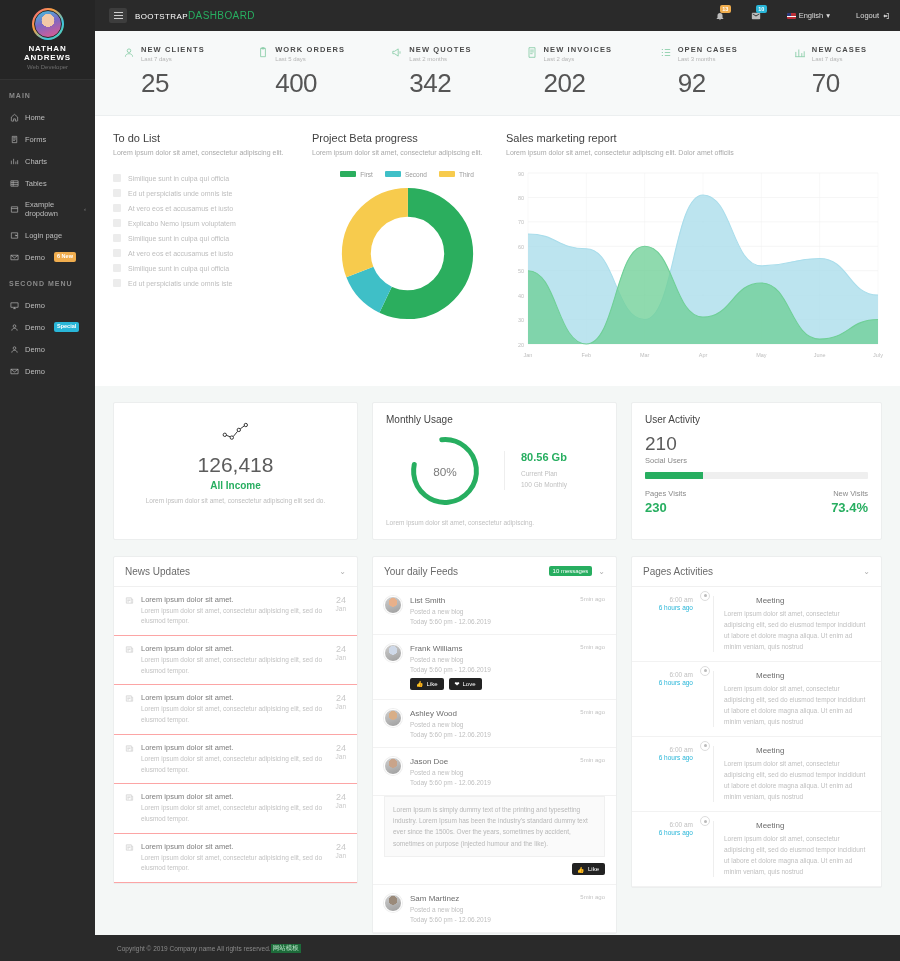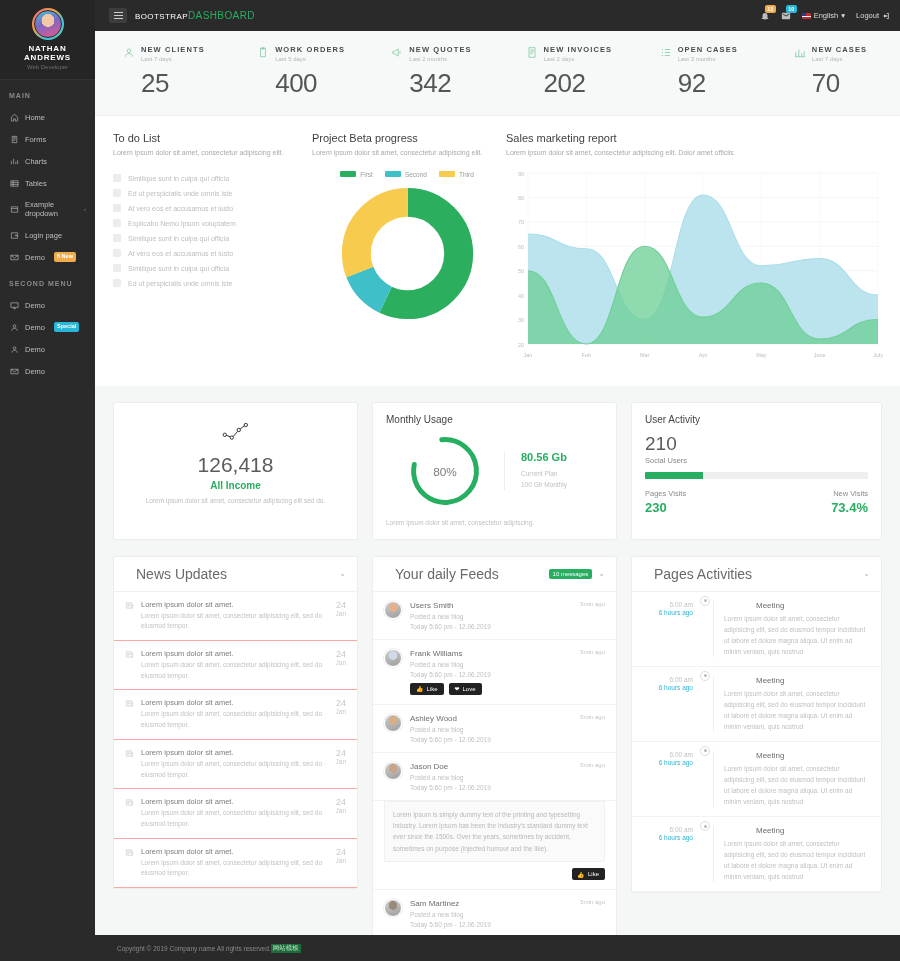--- a/index.html
+++ b/index.html
@@ -63,21 +63,21 @@
   }
   .hamb{
     width:18px;height:15px;background:#3d3d3d;border-radius:2px;
     display:flex;align-items:center;justify-content:center;cursor:pointer;
   }
   .hamb i{ display:block;width:9px;height:1px;background:#cfcfcf; position:relative; }
   .hamb i:before,.hamb i:after{content:"";position:absolute;left:0;width:9px;height:1px;background:#cfcfcf;}
   .hamb i:before{top:-3px;} .hamb i:after{top:3px;}
   .brand{ font-size:8px; font-weight:normal; letter-spacing:.4px; }
   .brand .b1{ color:#fff; } .brand .b2{ color:#27ae60; font-size:10px; }
-  .topright{ margin-left:auto; display:flex; align-items:center; gap:11px; }
+  .topright{ margin-left:auto; display:flex; align-items:center; gap:26px; }
   .notif{ position:relative; display:flex; align-items:center; cursor:pointer; }
   .notif svg{ width:10px;height:10px;fill:#bdbdbd; }
   .nbadge{
     position:absolute; left:5px; top:-6px; font-size:5.5px; color:#fff;
     padding:1px 2.5px; border-radius:2px; font-weight:bold;
   }
   .nbadge.y{ background:#f0ad4e; } .nbadge.t{ background:#29b6d8; }
   .lang{ display:flex;align-items:center;gap:3px;color:#dcdcdc;font-size:7.5px;cursor:pointer;}
   .flag{ width:9px;height:6px;background:#bb2e36;position:relative;overflow:hidden;border-radius:1px;}
   .flag:before{content:"";position:absolute;left:0;top:0;width:4px;height:3px;background:#2a3b7d;}
@@ -148,21 +148,21 @@
   .a-v{ font-size:13px; color:#27ae60; font-weight:bold; margin-top:2px; }
   .ta-r{ text-align:right; }
 
   
   .bottom{ display:flex; gap:14px; padding:16px 18px 18px; align-items:flex-start; }
   .pnl{ background:#fff; border:1px solid #eceeee; border-radius:2px; }
   .pnl-head{
     display:flex; align-items:center; justify-content:space-between;
     padding:9px 11px; border-bottom:1px solid #f0f0f0;
   }
-  .pnl-title{ font-size:14px; color:#6a6a6a;margin-left:11px; }
+  .pnl-title{ font-size:10px; color:#6a6a6a; }
   .chev{ font-size:8px; color:#b0b0b0; cursor:pointer; }
 
   .p-news{ flex:0 0 245px; }
   .news-item{ display:flex; gap:7px; padding:8px 11px; border-bottom:1px solid #fca5a5; }
   .news-ico svg{ width:9px;height:9px;stroke:#c6c6c6;fill:none;stroke-width:1.3;margin-top:1px;}
   .news-body{ flex:1; }
   .news-t{ font-size:7.5px; color:#7c7c7c; }
   .news-d{ font-size:6.5px; color:#c2c2c2; line-height:1.65; margin-top:2px; }
   .news-date{ text-align:right; flex:0 0 17px; }
   .nd-n{ font-size:9px; color:#c8c8c8; } .nd-m{ font-size:6.5px; color:#c8c8c8; }
@@ -689,21 +689,21 @@
             <span class="pnl-title">Your daily Feeds</span>
             <span style="display:flex;align-items:center;">
               <span class="gbadge">10 messages</span>
               <span class="chev">⌄</span>
             </span>
           </div>
           <div id="feed-list">
               <div class="feed">
                 <span class="fav" style="background:radial-gradient(circle at 50% 34%, #e8b08a 0 32%, rgba(0,0,0,0) 33%), linear-gradient(160deg,#cfcfcf,#9e9e9e)"></span>
                 <div class="fb">
-                  <div class="fname">Users Smith</div>
+                  <div class="fname">List Smith</div>
                   <div class="fact">Posted a new blog</div>
                   <div class="fact">Today 5:60 pm - 12.06.2019</div>
                 </div>
                 <span class="ftime">5min ago</span>
               </div>
               <div class="feed">
                 <span class="fav" style="background:radial-gradient(circle at 50% 34%, #cfd9e8 0 32%, rgba(0,0,0,0) 33%), linear-gradient(160deg,#cfcfcf,#9e9e9e)"></span>
                 <div class="fb">
                   <div class="fname">Frank Williams</div>
                   <div class="fact">Posted a new blog</div>

